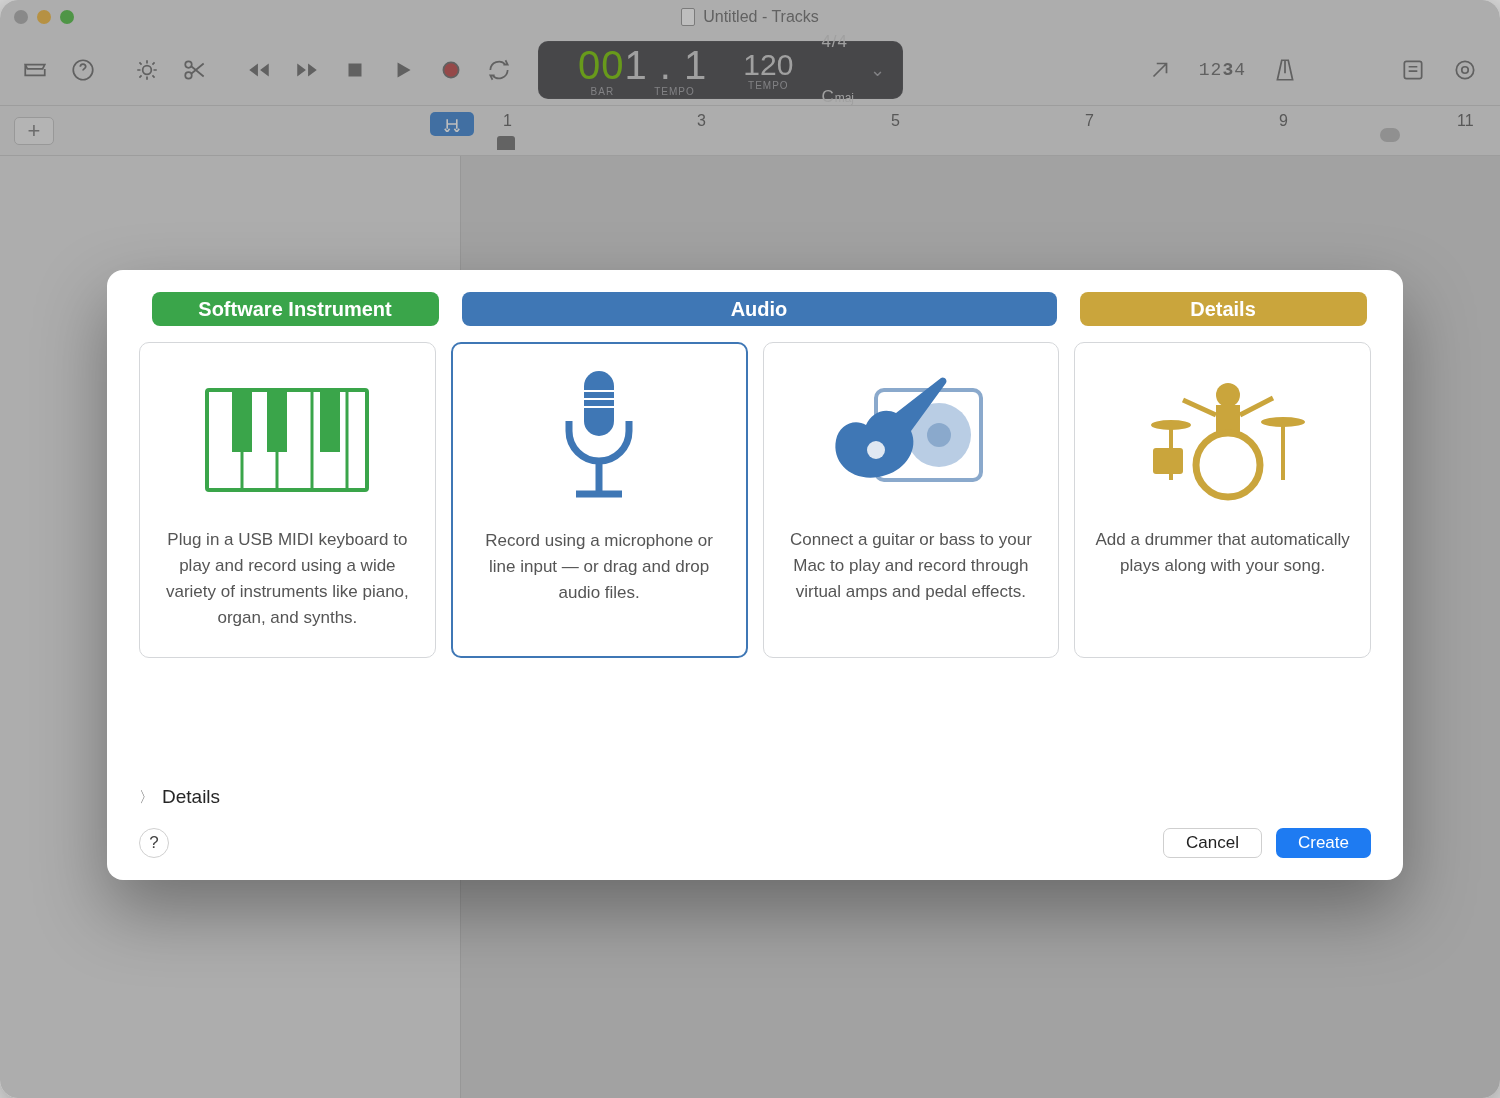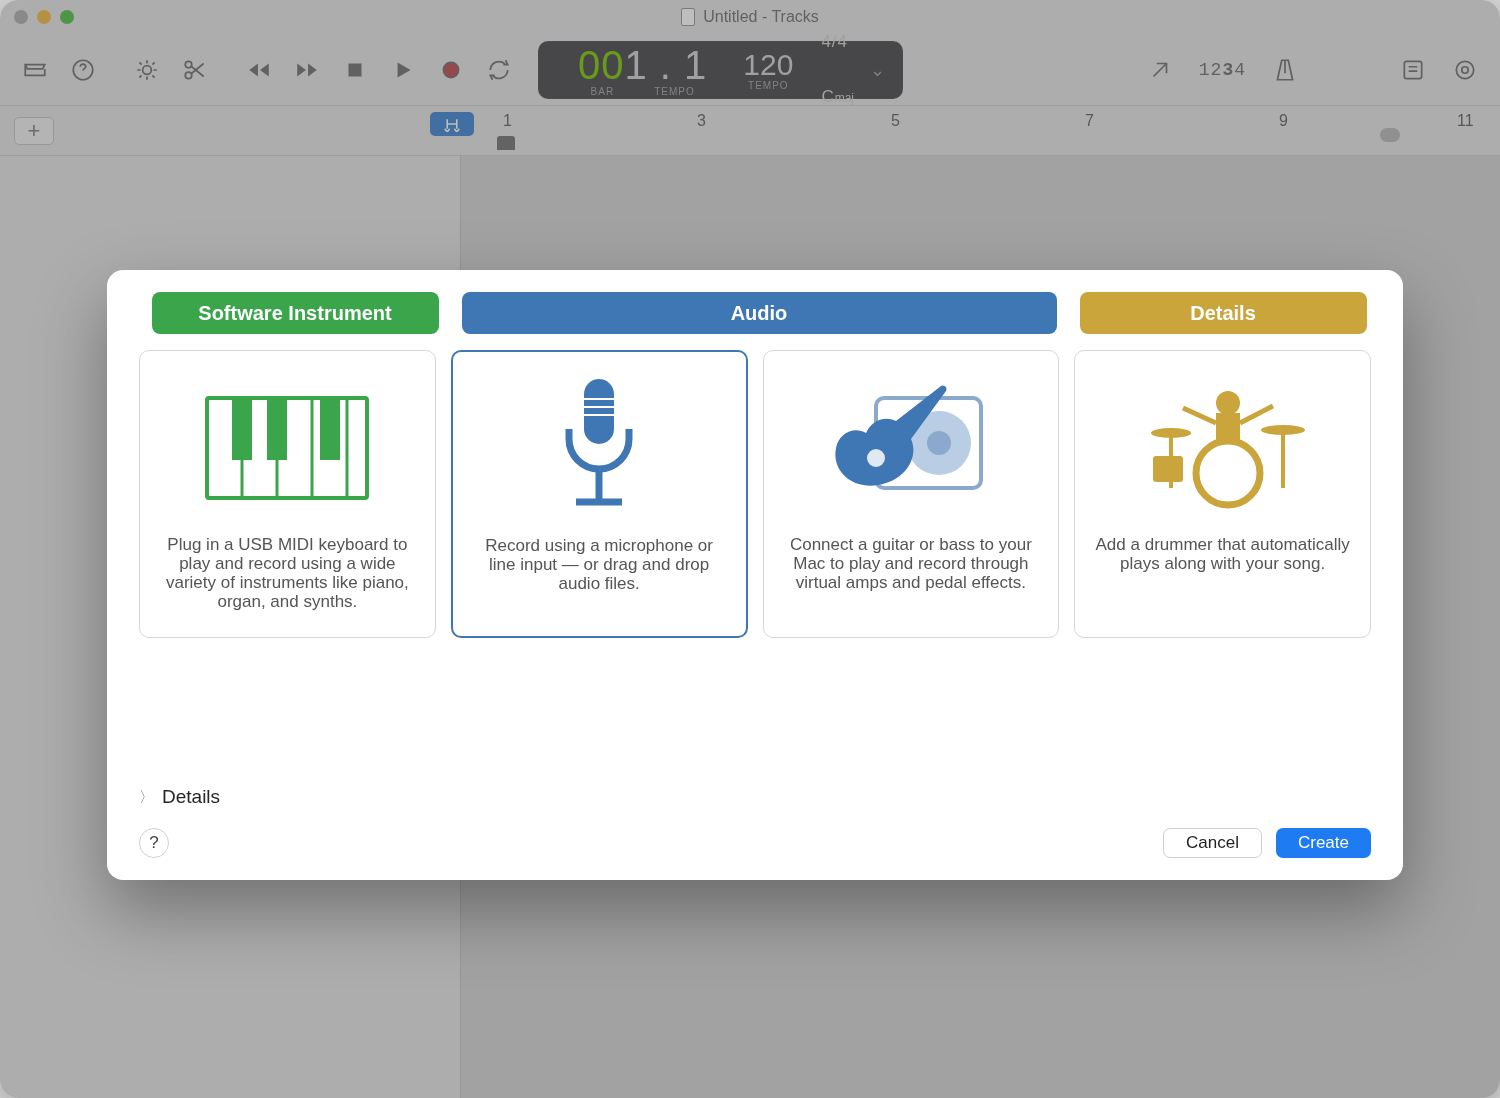--- a/index.html
+++ b/index.html
@@ -72,34 +72,34 @@
   .canvas-inner{ position:relative; width:100%; height:100%;}
 
   
   .modal {
     position:absolute; z-index:100; left:107px; top:270px; width:1296px; height:610px;
     background:#fff; border-radius:16px; box-shadow:0 30px 70px rgba(0,0,0,0.35);
     padding:22px 32px 22px 32px; display:flex; flex-direction:column;
   }
   .modal-title { text-align:center; font-size:21px; font-weight:700; color:#222; margin-bottom:16px;}
   .tabs { display:grid; grid-template-columns: 295px 603px 295px; gap:15px; justify-content:center; margin-bottom:16px;}
-  .tab { height:42px; border-radius:8px; color:#fff; font-size:20px; font-weight:600; display:flex; align-items:center; justify-content:center; cursor:pointer;margin-left:8px;}
+  .tab { height:34px; border-radius:8px; color:#fff; font-size:20px; font-weight:600; display:flex; align-items:center; justify-content:center; cursor:pointer;margin-left:8px;}
   .tab.green{ background:#3aa54a;}
   .tab.blue { background:#3f77b5;}
   .tab.gold { background:#caa53c;}
 
   .cards { display:grid; grid-template-columns: repeat(4, 1fr); gap:15px;}
   .card {
     border:1px solid #d5d7da; border-radius:10px; padding:22px 18px 26px 18px;
     display:flex; flex-direction:column; align-items:center; text-align:center;
     color:#3a3a3a; cursor:pointer; background:#fff;
   }
   .card.selected { border:2px solid #3f77b5; }
   .card .art { height:150px; display:flex; align-items:center; justify-content:center; margin-bottom:12px;}
-  .card p { font-size:17px; line-height:19px; color:#555;}
+  .card p { font-size:17px; line-height:26px; color:#555;}
 
   .details-row { margin-top:auto; display:flex; align-items:center; gap:8px; color:#262626; font-size:19px; padding-top:30px;}
   .chev { display:inline-block; transform:rotate(0deg); color:#777; font-size:15px;}
 
   .modal-footer { display:flex; align-items:center; margin-top:20px;}
   .helpcirc { width:30px; height:30px; border-radius:50%; border:1px solid #d0d0d0; display:flex; align-items:center; justify-content:center; font-size:17px; color:#444; cursor:pointer;}
   .footer-right { margin-left:auto; display:flex; gap:14px;}
   .btn { height:30px; padding:12px 22px; border-radius:7px; font-size:17px; display:flex; align-items:center; cursor:pointer;}
   .btn.secondary { background:#fff; border:1px solid #cfcfcf; color:#222;}
   .btn.primary { background:#1e7bf2; color:#fff; font-weight:400;}

